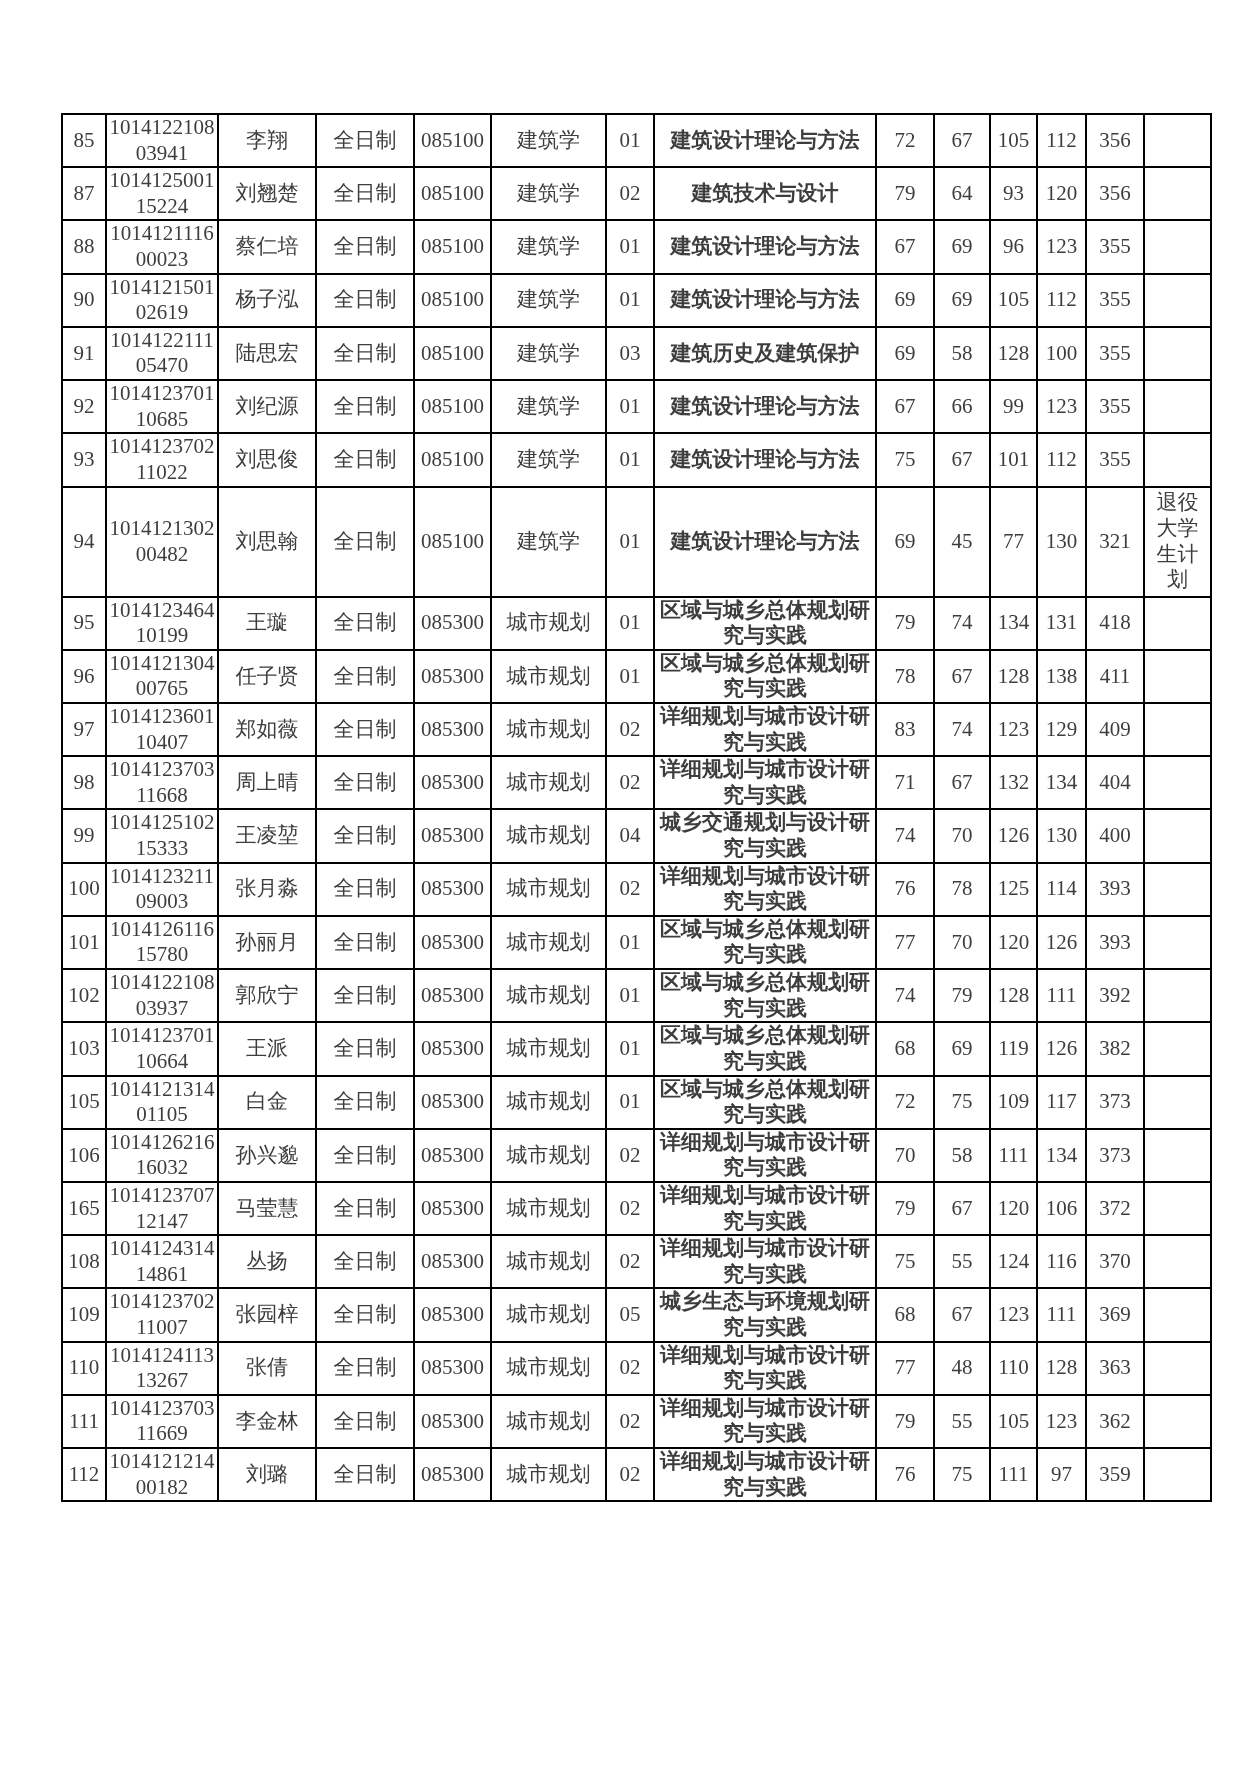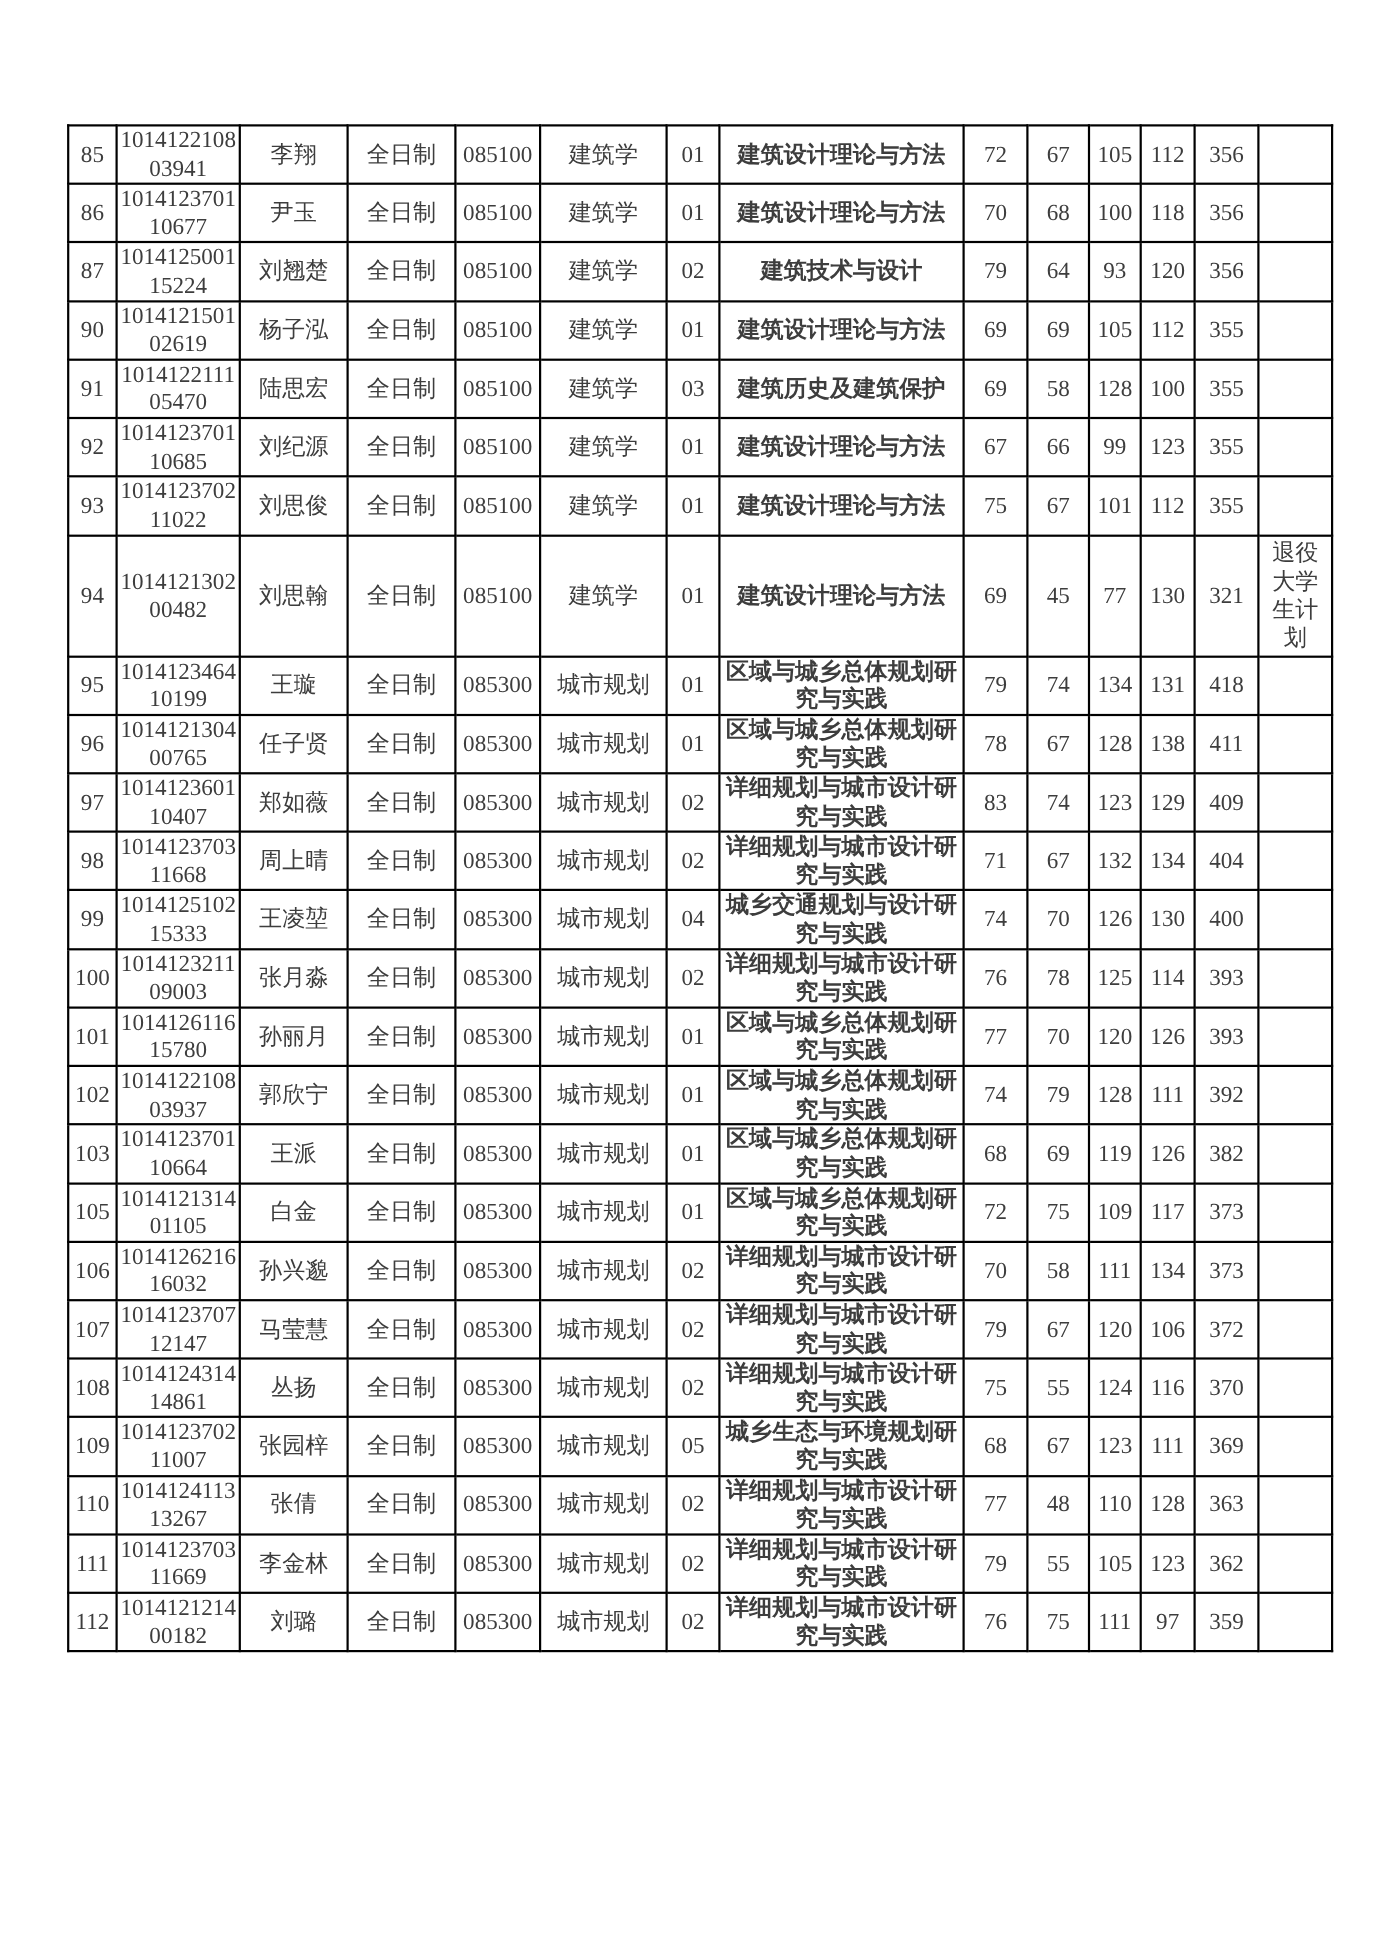--- a/index.html
+++ b/index.html
@@ -69,51 +69,51 @@
     <td class="c-dcode">01</td>
     <td class="c-dir">建筑设计理论与方法</td>
     <td class="c-s1">72</td>
     <td class="c-s2">67</td>
     <td class="c-s3">105</td>
     <td class="c-s4">112</td>
     <td class="c-total">356</td>
     <td class="c-remark"></td>
   </tr>
         <tr>
-    <td class="c-no">86</td>
-    <td class="c-id">1014123701
-10677</td>
-    <td class="c-name">尹玉</td>
-    <td class="c-mode">全日制</td>
-    <td class="c-mcode">085100</td>
-    <td class="c-major">建筑学</td>
-    <td class="c-dcode">01</td>
-    <td class="c-dir">建筑设计理论与方法</td>
-    <td class="c-s1">70</td>
-    <td class="c-s2">68</td>
-    <td class="c-s3">100</td>
-    <td class="c-s4">118</td>
-    <td class="c-total">356</td>
-    <td class="c-remark"></td>
-  </tr>
-        <tr>
     <td class="c-no">87</td>
     <td class="c-id">1014125001
 15224</td>
     <td class="c-name">刘翘楚</td>
     <td class="c-mode">全日制</td>
     <td class="c-mcode">085100</td>
     <td class="c-major">建筑学</td>
     <td class="c-dcode">02</td>
     <td class="c-dir">建筑技术与设计</td>
     <td class="c-s1">79</td>
     <td class="c-s2">64</td>
     <td class="c-s3">93</td>
     <td class="c-s4">120</td>
     <td class="c-total">356</td>
+    <td class="c-remark"></td>
+  </tr>
+        <tr>
+    <td class="c-no">88</td>
+    <td class="c-id">1014121116
+00023</td>
+    <td class="c-name">蔡仁培</td>
+    <td class="c-mode">全日制</td>
+    <td class="c-mcode">085100</td>
+    <td class="c-major">建筑学</td>
+    <td class="c-dcode">01</td>
+    <td class="c-dir">建筑设计理论与方法</td>
+    <td class="c-s1">67</td>
+    <td class="c-s2">69</td>
+    <td class="c-s3">96</td>
+    <td class="c-s4">123</td>
+    <td class="c-total">355</td>
     <td class="c-remark"></td>
   </tr>
         <tr>
     <td class="c-no">90</td>
     <td class="c-id">1014121501
 02619</td>
     <td class="c-name">杨子泓</td>
     <td class="c-mode">全日制</td>
     <td class="c-mcode">085100</td>
     <td class="c-major">建筑学</td>
@@ -389,21 +389,21 @@
     <td class="c-dir">详细规划与城市设计研
 究与实践</td>
     <td class="c-s1">70</td>
     <td class="c-s2">58</td>
     <td class="c-s3">111</td>
     <td class="c-s4">134</td>
     <td class="c-total">373</td>
     <td class="c-remark"></td>
   </tr>
         <tr class="mid">
-    <td class="c-no">107</td>
+    <td class="c-no">165</td>
     <td class="c-id">1014123707
 12147</td>
     <td class="c-name">马莹慧</td>
     <td class="c-mode">全日制</td>
     <td class="c-mcode">085300</td>
     <td class="c-major">城市规划</td>
     <td class="c-dcode">02</td>
     <td class="c-dir">详细规划与城市设计研
 究与实践</td>
     <td class="c-s1">79</td>

